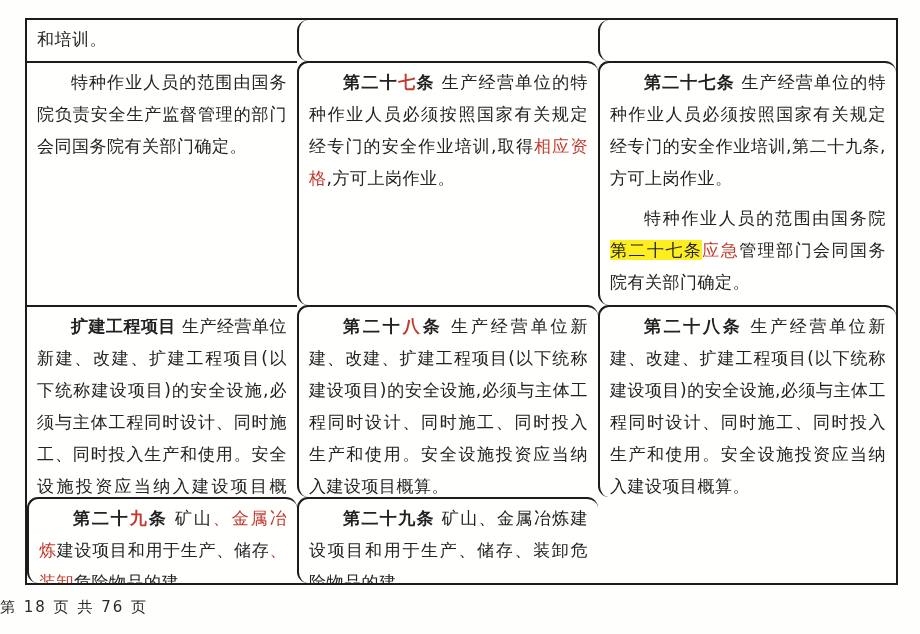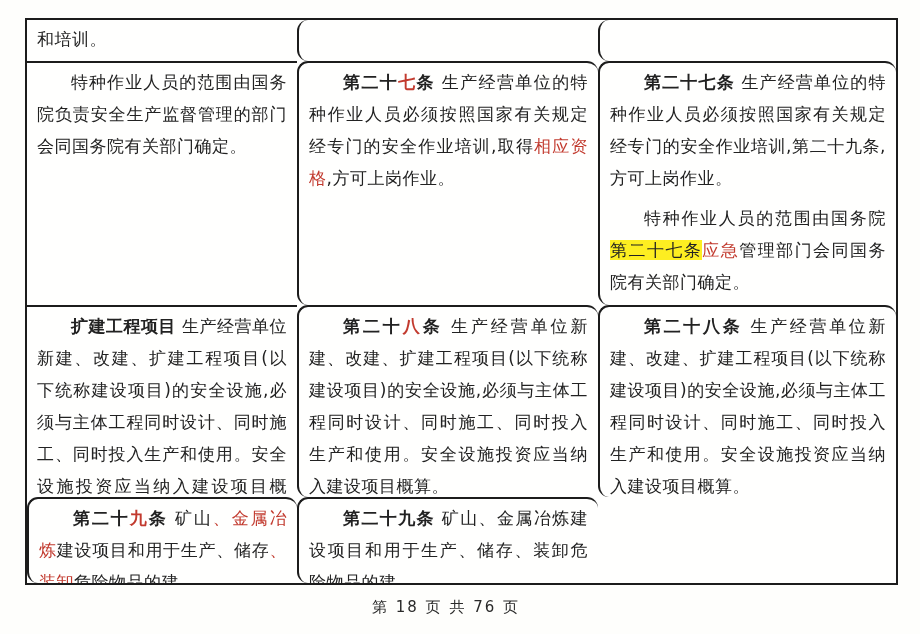--- a/index.html
+++ b/index.html
@@ -47,21 +47,20 @@
   .para + .para { margin-top: 8px; }
   .para.noind { text-indent: 0; }
   .b { font-weight: bold; }
   .r { color: #c23a2e; }
   .h { background: #fdee21; }
   .footer {
     position: absolute;
     left: 0;
     top: 598px;
     width: 892px;
-    text-align: center;
     font-size: 15px;
     color: #2a2a2a;
     letter-spacing: 2px;
   }
 </style>
 </head>
 <body>
 
 <div class="page">
   <div class="doc-table">

